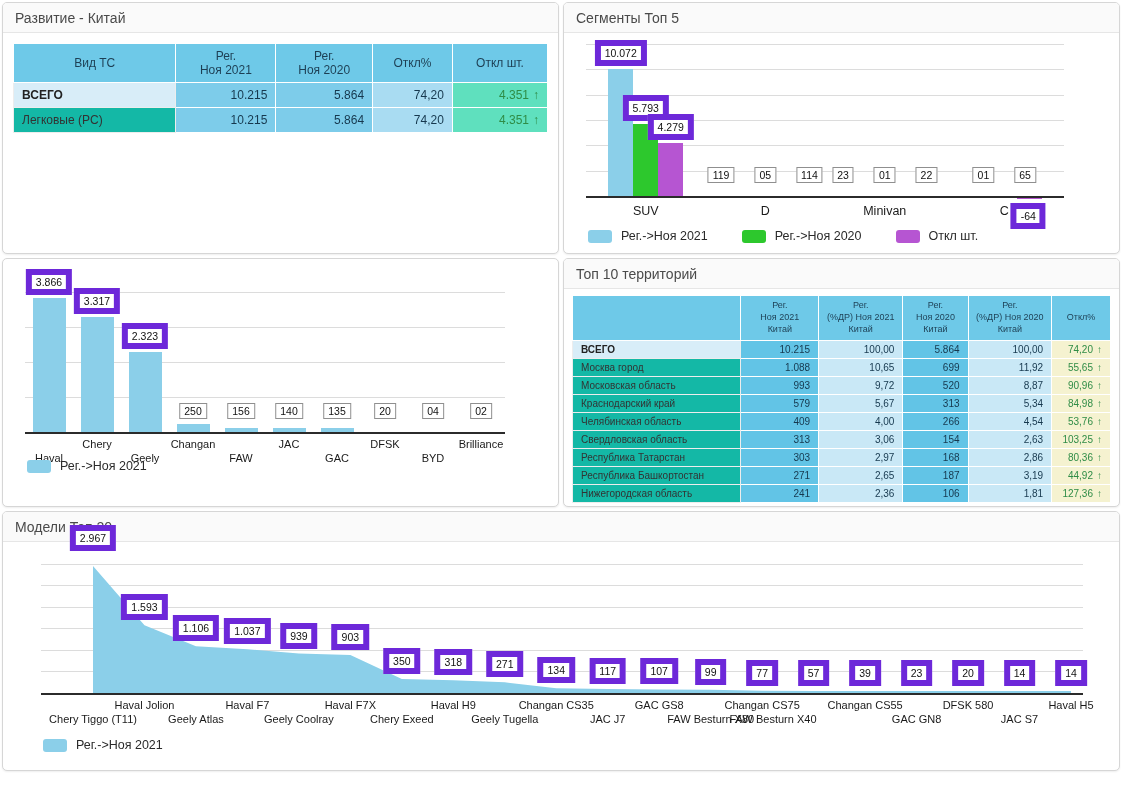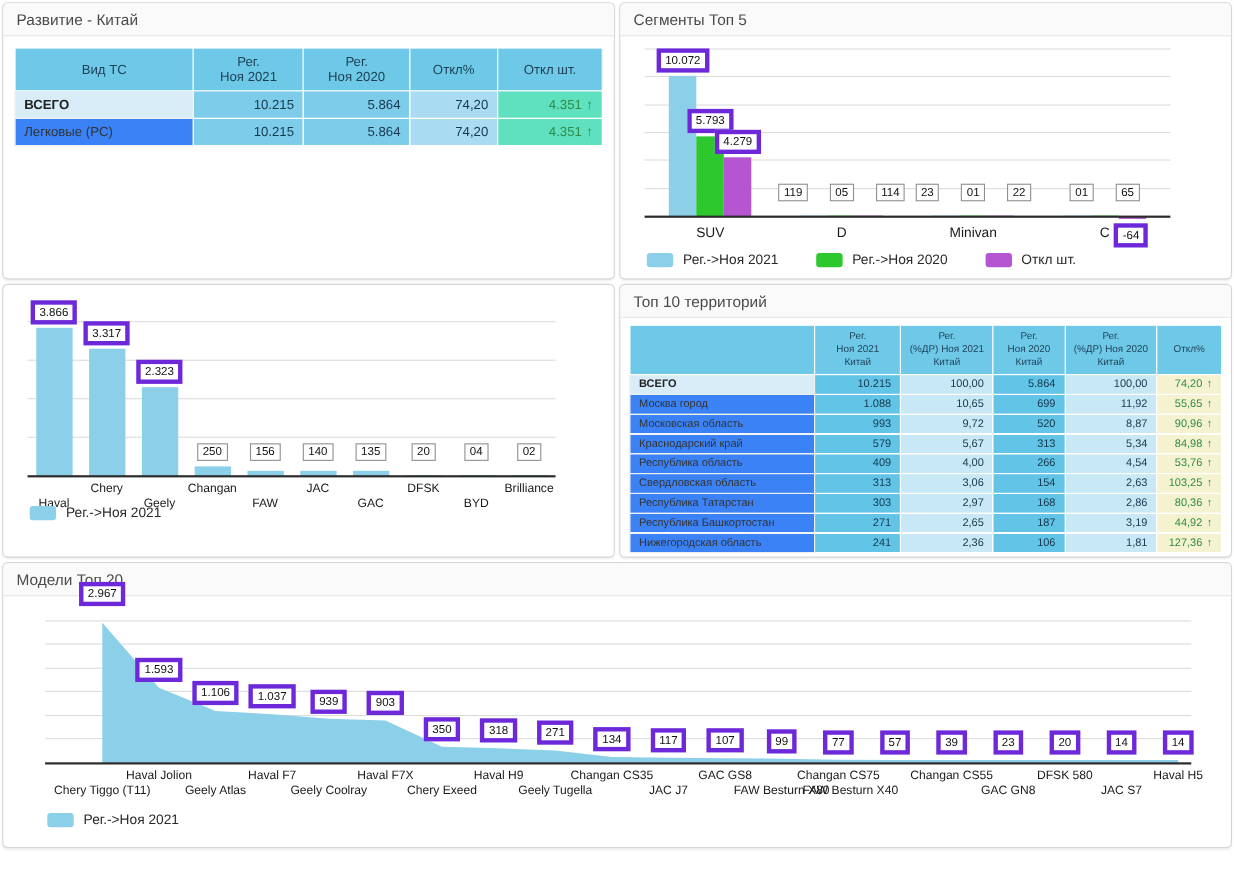--- a/index.html
+++ b/index.html
@@ -10,21 +10,21 @@
     overflow:hidden;box-shadow:0 1px 2px rgba(0,0,0,.07);}
   .panel.wide{grid-column:1 / span 2;}
   .panel-title{height:20px;line-height:20px;padding:5px 12px 4px;font-size:14px;color:#4a4a4a;
     background:#fafafa;border-bottom:1px solid #e6e6e6;}
   .panel-content{position:relative;width:100%;}
 
   
   .dtable{border-collapse:collapse;table-layout:fixed;}
   .dtable th{background:#6EC9E8;color:#1d3f54;font-weight:normal;border:1px solid #fff;
     white-space:pre-line;text-align:center;vertical-align:middle;padding:2px 6px;}
-  .dtable td.c-name{background:#3b82f6;border:1px solid #ededed;text-align:left;padding:2px 8px;color:#333;
+  .dtable td.c-name{background:#14b8a6;border:1px solid #ededed;text-align:left;padding:2px 8px;color:#333;
     overflow:hidden;white-space:nowrap;}
   .dtable tr.bold-row td.c-name{background:#D8EDF8;font-weight:bold;color:#222;}
   .dtable td.num{border:1px solid #fff;text-align:right;padding:2px 8px;color:#16384E;
     overflow:hidden;white-space:nowrap;}
   .c-blue{background:#7DCCEA;}
   .c-lblue{background:#A9DCF2;}
   .c-pale{background:#C9E8F6;}
   .c-teal{background:#5FE0BE;color:#2F8C46 !important;}
   .c-yellow{background:#F5F2D0;color:#2F8C46 !important;}
   .arrow-up{color:#2F8C46;font-weight:bold;margin-left:4px;}
@@ -34,21 +34,21 @@
   .terr{font-size:10px;margin:6px 8px;}
   .terr th{height:40px;font-size:9px;line-height:1.3;}
   .terr td{height:13px;}
   .terr .c-blue{background:#62C4E6;}
 
   
   .plot{position:absolute;}
   .gridline{position:absolute;left:0;right:0;height:1px;background:#dcdcdc;}
   .axis{position:absolute;left:0;right:0;bottom:-1px;height:2px;background:#2b2b2b;z-index:4;}
   .bar{position:absolute;z-index:2;}
-  .vlabel{position:absolute;transform:translateX(-50%);background:#fff;border:4px solid #6d28d9;
+  .vlabel{position:absolute;transform:translateX(-50%);background:#fff;border:6px solid #6d28d9;
     padding:0 4px;font-size:10.5px;line-height:14px;color:#111;white-space:nowrap;z-index:5;}
   .vlabel-row{position:absolute;transform:translateX(-50%);display:flex;gap:20px;z-index:5;}
   .vbox{background:#fff;border:1px solid #8f8f8f;padding:0 4px;font-size:10.5px;line-height:14px;
     color:#111;white-space:nowrap;}
   .catlabel{position:absolute;transform:translateX(-50%);font-size:11px;color:#1a1a1a;white-space:nowrap;}
   .cat-big{font-size:12.5px;}
   .legend{position:absolute;display:flex;gap:34px;align-items:center;font-size:12.5px;color:#2a2a2a;}
   .legend-item{display:flex;align-items:center;}
   .legend .sw{width:24px;height:13px;border-radius:3px;margin-right:9px;display:inline-block;}
   .area-svg{position:absolute;left:0;top:0;z-index:2;}
@@ -267,21 +267,21 @@
             </tr>
             <tr>
               <td class="c-name">Краснодарский край</td>
               <td class="num c-blue"><span>579</span></td>
               <td class="num c-pale"><span>5,67</span></td>
               <td class="num c-blue"><span>313</span></td>
               <td class="num c-pale"><span>5,34</span></td>
               <td class="num c-yellow"><span>84,98</span><span class="arrow-up">↑</span></td>
             </tr>
             <tr>
-              <td class="c-name">Республика область</td>
+              <td class="c-name">Челябинская область</td>
               <td class="num c-blue"><span>409</span></td>
               <td class="num c-pale"><span>4,00</span></td>
               <td class="num c-blue"><span>266</span></td>
               <td class="num c-pale"><span>4,54</span></td>
               <td class="num c-yellow"><span>53,76</span><span class="arrow-up">↑</span></td>
             </tr>
             <tr>
               <td class="c-name">Свердловская область</td>
               <td class="num c-blue"><span>313</span></td>
               <td class="num c-pale"><span>3,06</span></td>

